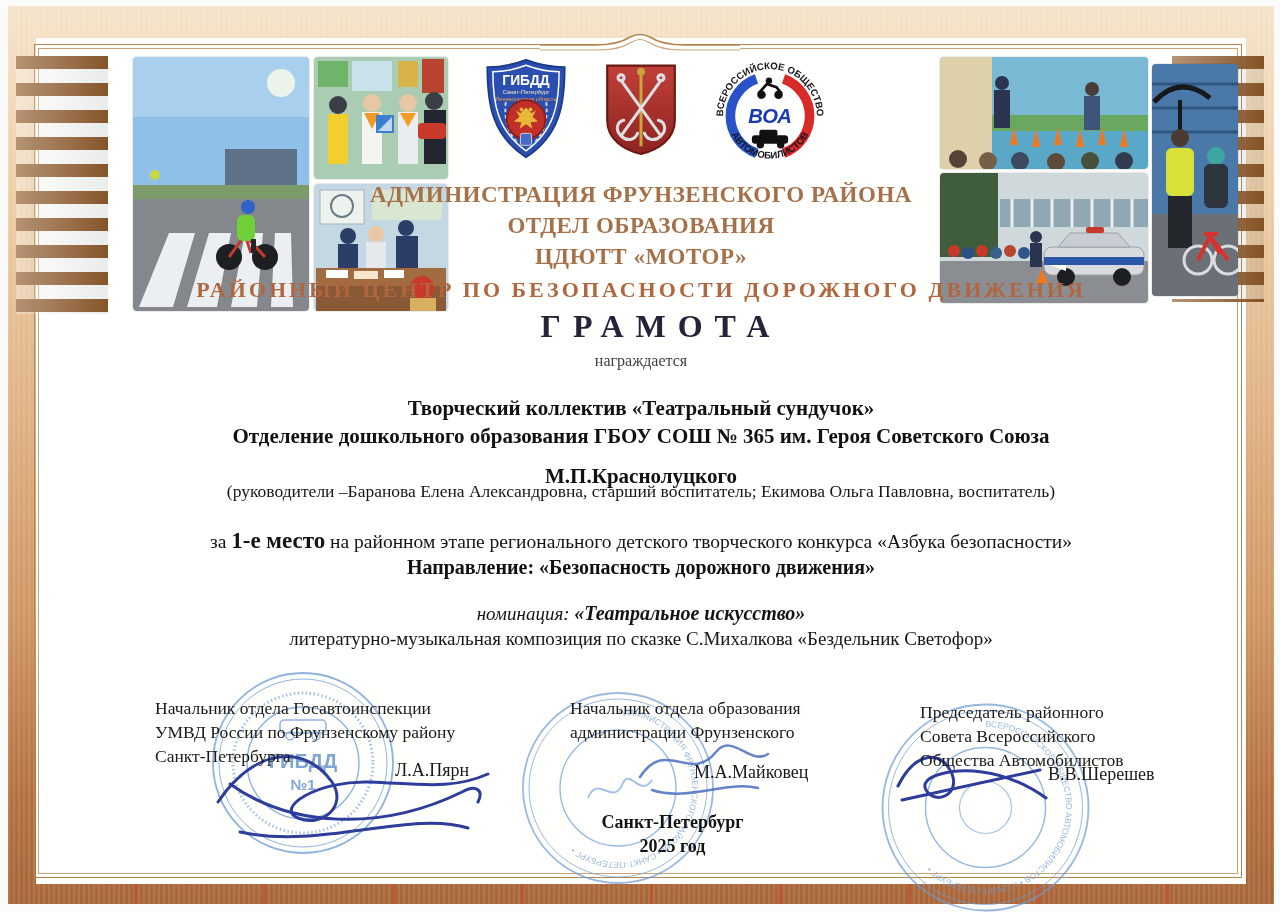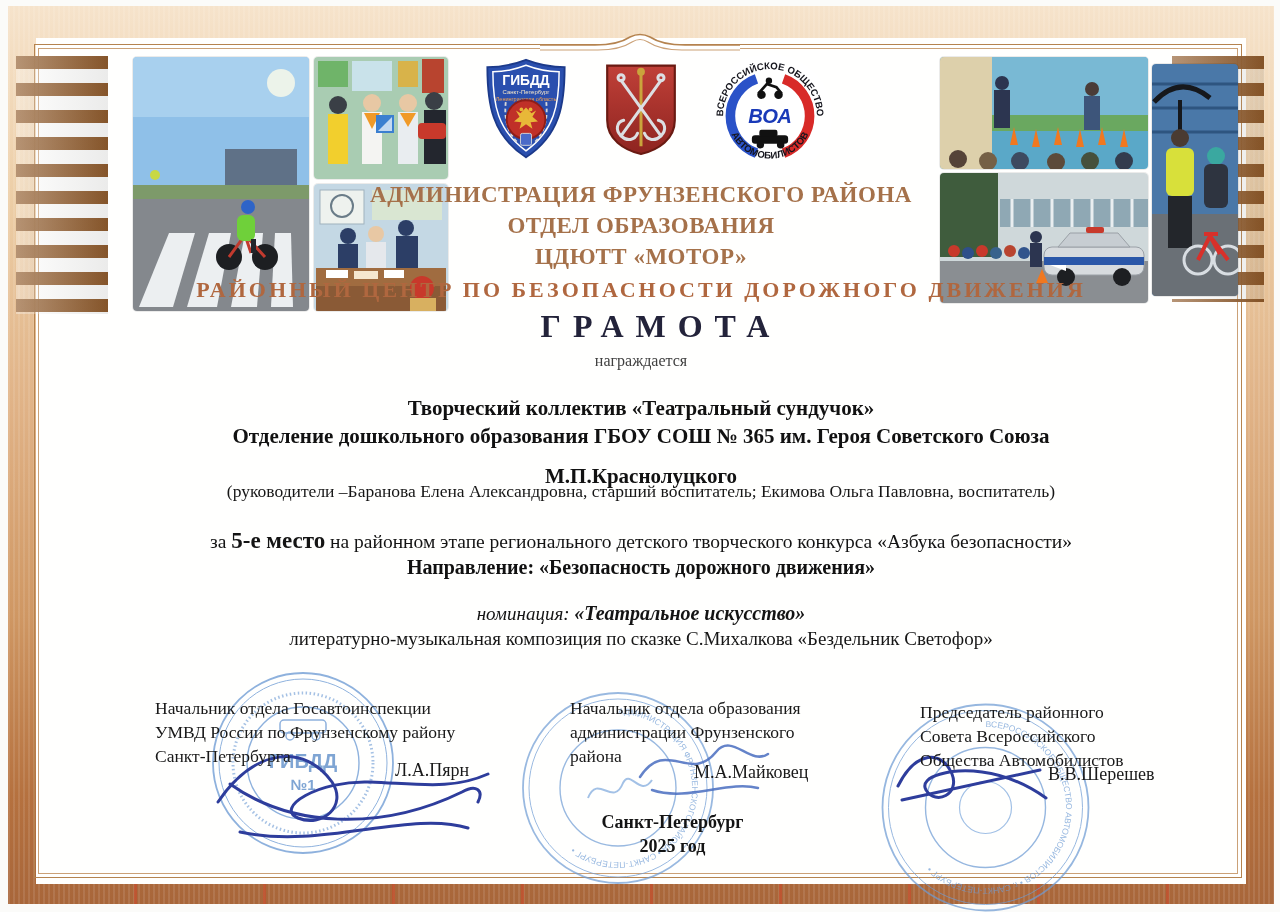--- a/index.html
+++ b/index.html
@@ -295,21 +295,21 @@
 
 <div class="abs ctext title z4" style="top:308px;padding-left:20px">ГРАМОТА</div>
 <div class="abs ctext sub z4" style="top:352px">награждается</div>
 
 <div class="abs ctext awd z4" style="top:396px">Творческий коллектив «Театральный сундучок»</div>
 <div class="abs ctext awd z4" style="top:424px">Отделение дошкольного образования ГБОУ СОШ № 365 им. Героя Советского Союза</div>
 <div class="abs ctext awd z4" style="top:464px">М.П.Краснолуцкого</div>
 <div class="abs ctext leaders z4" style="top:481px">(руководители –Баранова Елена Александровна, старший воспитатель; Екимова Ольга Павловна, воспитатель)</div>
 
 <div class="abs ctext award-line z4" style="top:528px">
-  <span>за </span><span class="award-place">5-е место</span><span> на районном этапе регионального детского творческого конкурса «Азбука безопасности»</span>
+  <span>за </span><span class="award-place">1-е место</span><span> на районном этапе регионального детского творческого конкурса «Азбука безопасности»</span>
 </div>
 <div class="abs ctext dirline z4" style="top:556px">
   <span>Направление: </span><span>«Безопасность дорожного движения»</span>
 </div>
 <div class="abs ctext nomline z4" style="top:602px">
   <span>номинация: </span><span class="nom-val">«Театральное искусство»</span>
 </div>
 <div class="abs ctext comp z4" style="top:628px">литературно-музыкальная композиция по сказке С.Михалкова «Бездельник Светофор»</div>
 
 <svg class="abs z3" style="left:208px;top:668px;opacity:.78" width="190" height="190" viewBox="0 0 190 190">
@@ -359,21 +359,20 @@
 <div class="abs sigcol" style="left:155px;top:696px;width:340px">
   <div>Начальник отдела Госавтоинспекции</div>
   <div>УМВД России по Фрунзенскому району</div>
   <div>Санкт-Петербурга</div>
 </div>
 <div class="abs signame" style="left:395px;top:760px">Л.А.Пярн</div>
 
 <div class="abs sigcol" style="left:570px;top:696px;width:300px">
   <div>Начальник отдела образования</div>
   <div>администрации Фрунзенского</div>
-  <div>района</div>
 </div>
 <div class="abs signame" style="left:694px;top:762px">М.А.Майковец</div>
 
 <div class="abs sigcol" style="left:920px;top:700px;width:300px">
   <div>Председатель районного</div>
   <div>Совета Всероссийского</div>
   <div>Общества Автомобилистов</div>
 </div>
 <div class="abs signame" style="left:1048px;top:764px">В.В.Шерешев</div>
 

